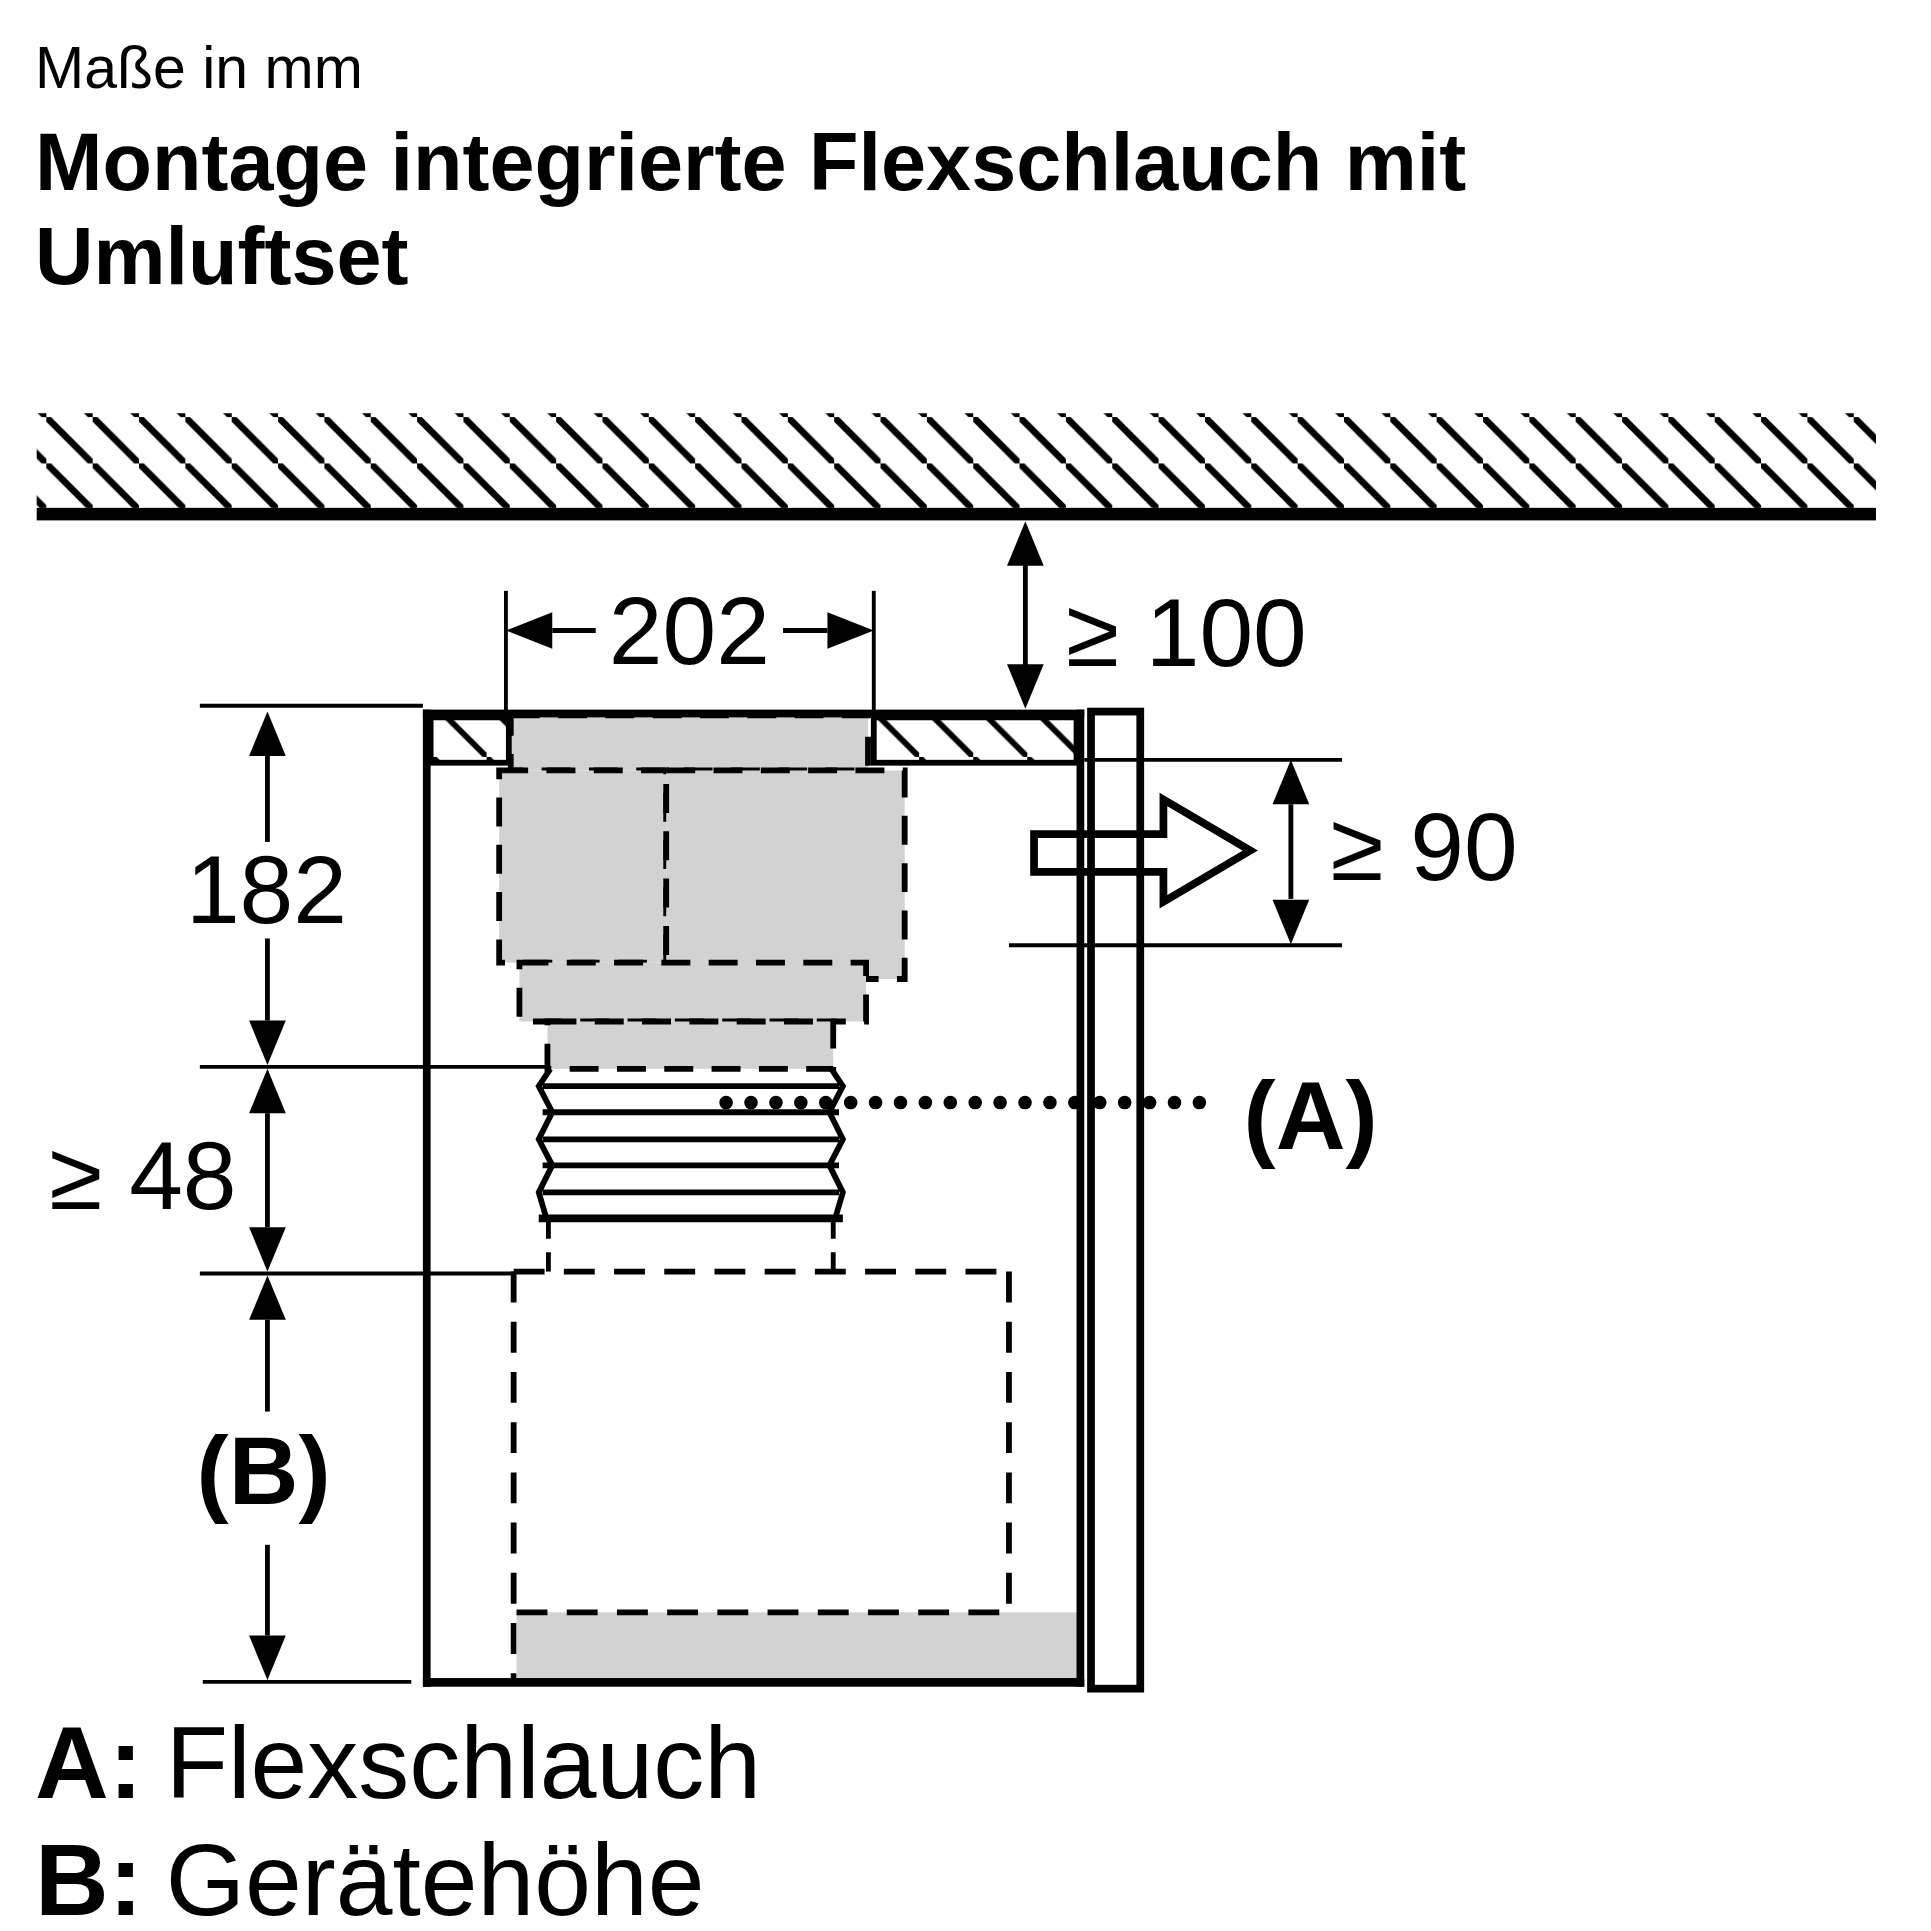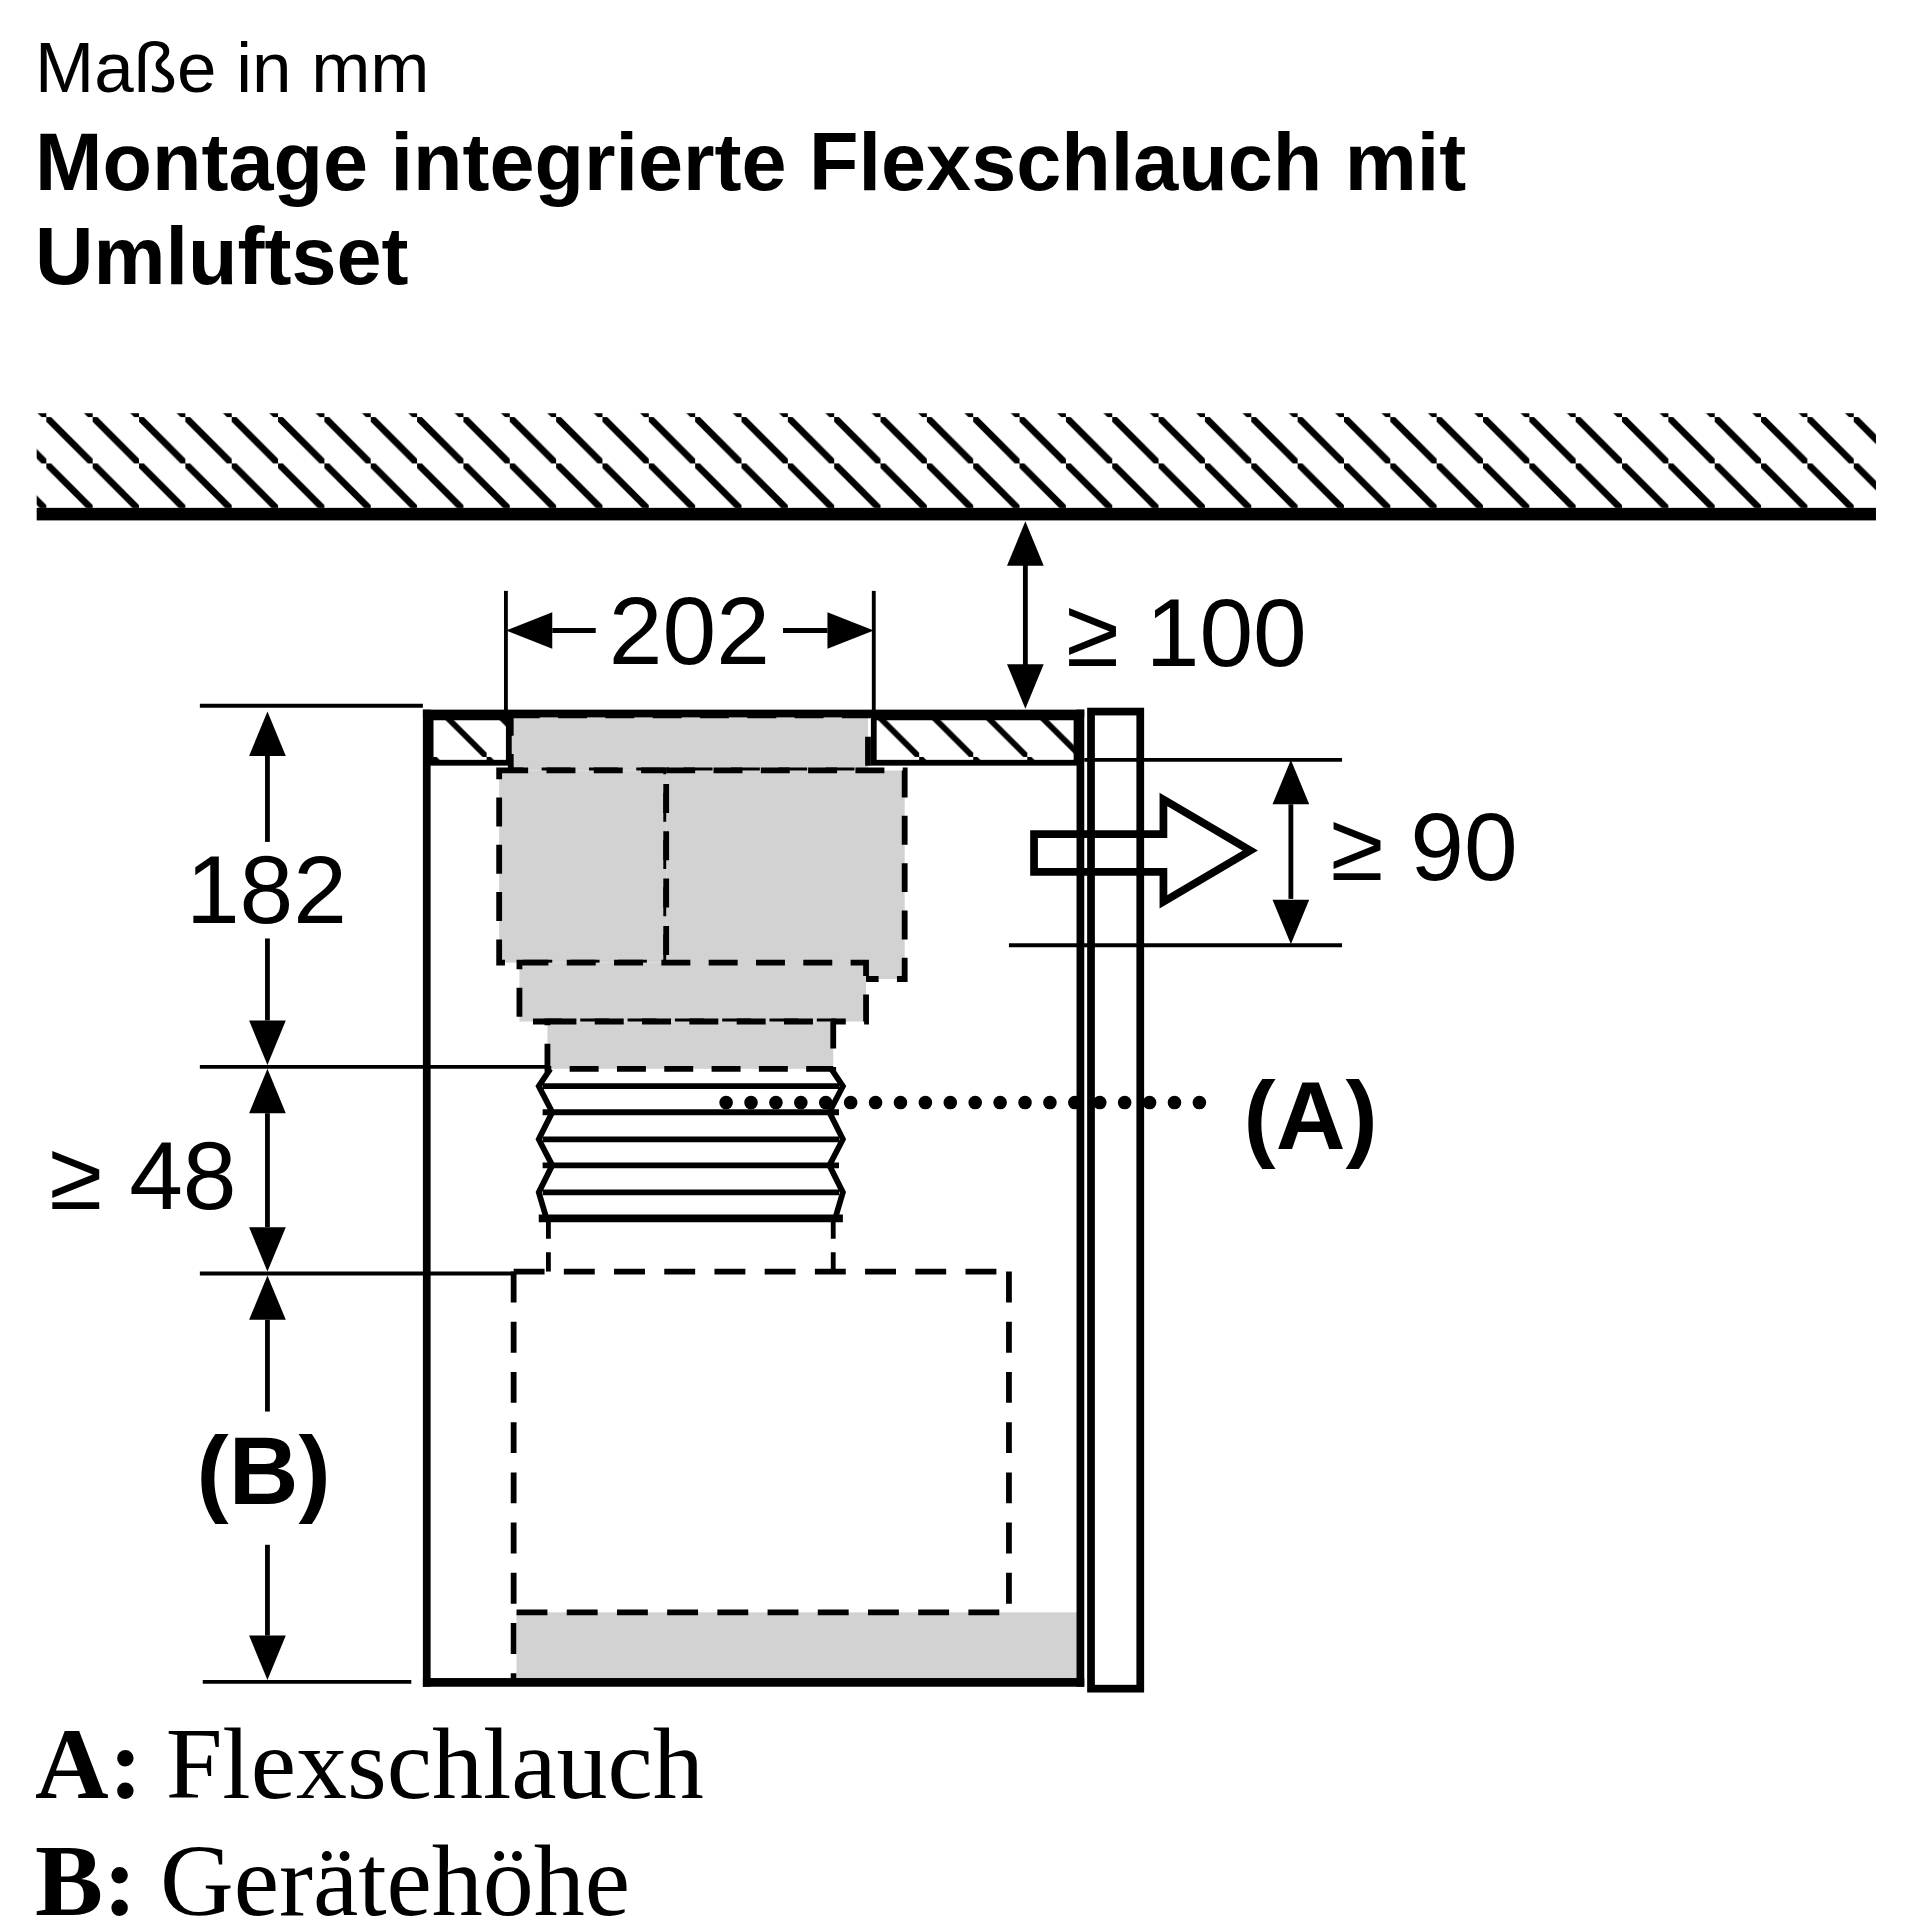--- a/index.html
+++ b/index.html
@@ -1,21 +1,21 @@
 <!DOCTYPE html>
 <html><head>
 <meta charset="utf-8">
 <style>
   html,body{margin:0;padding:0;background:#ffffff;}
   body{width:1931px;height:1931px;position:relative;font-family:"Liberation Sans",sans-serif;color:#000;}
   .title-block{position:absolute;left:35px;top:21px;width:1641px;}
-  .title-note{font-size:71px;line-height:94px;font-weight:400;}
+  .title-note{font-size:59px;line-height:94px;font-weight:400;}
   .title-heading{font-size:81px;line-height:94px;font-weight:700;}
   .legend-block{position:absolute;left:35px;top:1705px;font-size:102px;line-height:117px;}
-  .legend-row{white-space:nowrap;font-family:Liberation Serif, serif;}
+  .legend-row{white-space:nowrap;}
   .legend-key{font-weight:700;margin-right:23px;}
   svg.diagram{position:absolute;left:0;top:0;}
   svg.diagram text{font-family:"Liberation Sans",sans-serif;font-size:100px;fill:#000;}
   svg.diagram text.bold{font-weight:700;}
 </style>
 </head>
 <body>
 
 <div class="title-block">
   <div class="title-note">Maße in mm</div>

